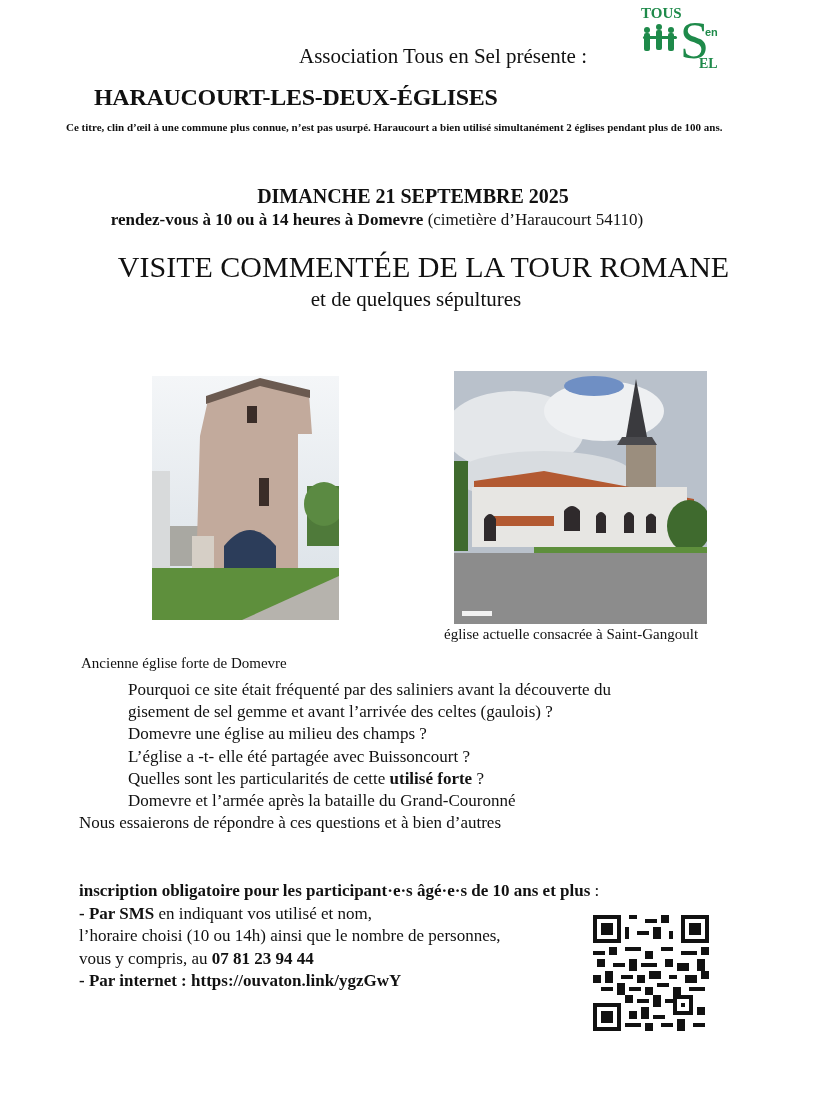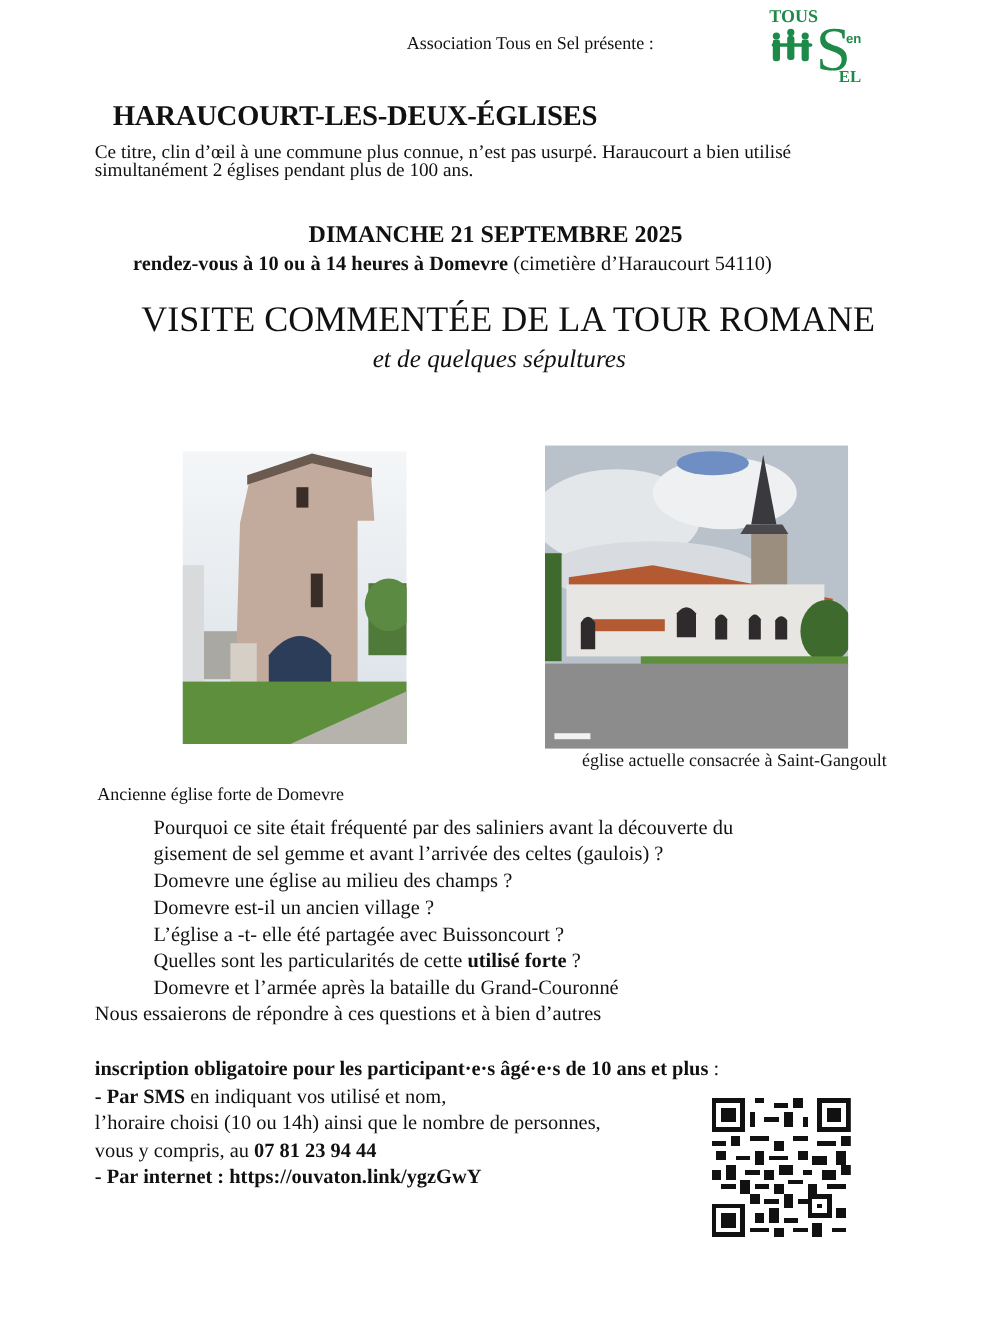--- a/index.html
+++ b/index.html
@@ -1,31 +1,31 @@
 <!DOCTYPE html>
 <html><head>
 <meta charset="utf-8">
 <style>
   html, body { margin: 0; padding: 0; background: #ffffff; }
   body { width: 826px; height: 1101px; position: relative; overflow: hidden;
          font-family: "Liberation Serif", "DejaVu Serif", serif; color: #111; }
   .abs { position: absolute; }
-  .presents { left: 299px; top: 29px; font-size: 15px; margin-left: 40px; }
+  .presents { left: 299px; top: 44px; font-size: 21px; }
   .logo { left: 638px; top: 0px; width: 90px; height: 75px; }
   .title { left: 94px; top: 84px; font-size: 24px; font-weight: bold; letter-spacing: -0.3px; }
-  .intro { left: 79px; top: 120px; width: 660px; font-size: 16px; line-height: 15px; }
+  .intro { left: 66px; top: 120px; width: 660px; font-size: 11px; line-height: 15px; font-weight: bold; }
   .date { left: 0; width: 826px; top: 185px; text-align: center; font-size: 20px; font-weight: bold; }
   .rdv { left: 0; width: 748px; top: 210px; text-align: center; font-size: 17px; padding-left: 6px; box-sizing: border-box;}
   .rdv b { font-weight: bold; }
   .visit { left: 0; width: 826px; top: 250px; text-align: center; font-size: 30px; padding-left: 21px; box-sizing: border-box;}
-  .visit-sub { left: 0; width: 826px; top: 287px; text-align: center; font-size: 21px; padding-left: 6px; box-sizing: border-box; font-style: italic;}
+  .visit-sub { left: 0; width: 826px; top: 287px; text-align: center; font-size: 21px; padding-left: 6px; box-sizing: border-box;}
   .photo1 { left: 152px; top: 376px; width: 187px; height: 244px; overflow: hidden; }
   .photo2 { left: 454px; top: 371px; width: 253px; height: 253px; overflow: hidden; }
   .cap1 { left: 81px; top: 654px; font-size: 15px; line-height: 19px; }
-  .cap2 { left: 444px; top: 626px; font-size: 15px; margin-left: 41px; }
+  .cap2 { left: 444px; top: 626px; font-size: 15px; }
   .questions { left: 79px; top: 679px; font-size: 17px; line-height: 22.2px; }
   .questions .q { padding-left: 49px; }
   .signup { left: 79px; top: 880px; font-size: 17px; line-height: 22.5px; }
   .qr { left: 593px; top: 915px; width: 116px; height: 116px; }
 </style>
 </head>
 <body>
 
 <div class="abs presents">Association Tous en Sel présente :</div>
 
@@ -110,21 +110,20 @@
 <div class="abs cap1">
   <div>Ancienne église forte de Domevre</div>
   <div style="margin-left:-3px"></div>
 </div>
 <div class="abs cap2">église actuelle consacrée à Saint-Gangoult</div>
 
 <div class="abs questions">
   <div class="q">Pourquoi ce site était fréquenté par des saliniers avant la découverte du</div>
   <div class="q">gisement de sel gemme et avant l’arrivée des celtes (gaulois) ?</div>
   <div class="q">Domevre une église au milieu des champs ?</div>
-  <div class="q">Domevre est-il un ancien village ?</div>
   <div class="q">L’église a -t- elle été partagée avec Buissoncourt ?</div>
   <div class="q"><span>Quelles sont les particularités de cette </span><b>utilisé forte</b><span> ?</span></div>
   <div class="q">Domevre et l’armée après la bataille du Grand-Couronné</div>
   <div>Nous essaierons de répondre à ces questions et à bien d’autres</div>
 </div>
 
 <div class="abs signup">
   <div><b>inscription obligatoire pour les participant·e·s  âgé·e·s  de 10 ans et plus</b><span> :</span></div>
   <div><b>- Par SMS</b><span> en indiquant vos utilisé et nom,</span></div>
   <div>l’horaire choisi (10 ou 14h) ainsi que le nombre de personnes,</div>

